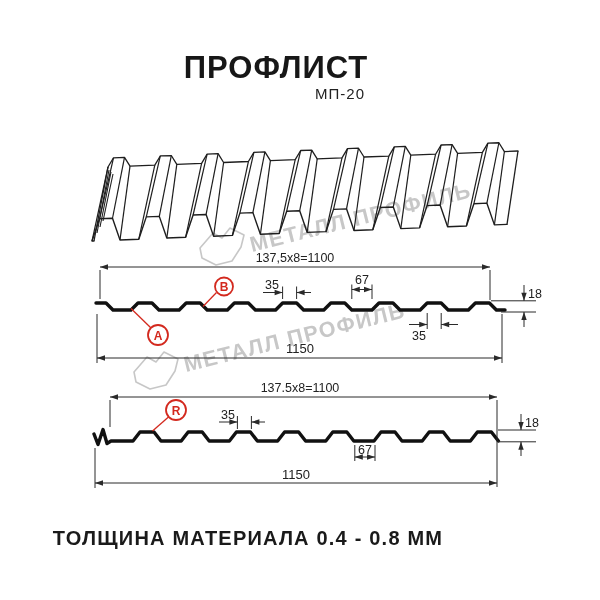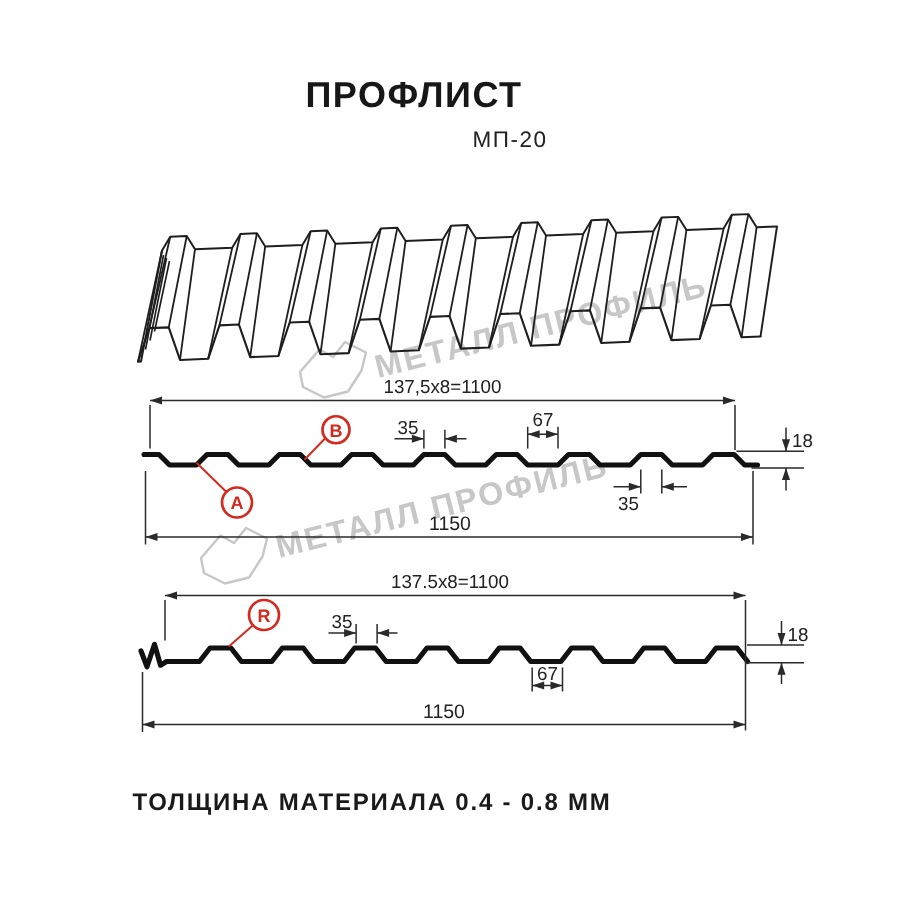--- a/index.html
+++ b/index.html
@@ -2,29 +2,29 @@
 <html><head>
 <meta charset="utf-8">
 <style>
   html,body{margin:0;padding:0;}
   body{
     width:600px;height:600px;background:#ffffff;position:relative;
     font-family:"Liberation Sans",sans-serif;overflow:hidden;
   }
   .page-title{
     position:absolute;left:0;top:50px;width:552px;text-align:center;
-    font-size:24px;font-weight:bold;letter-spacing:1px;color:#171717;
+    font-size:31px;font-weight:bold;letter-spacing:1px;color:#171717;
   }
   .page-subtitle{
     position:absolute;left:0;top:85px;width:600px;text-align:center;
     font-size:15px;font-weight:500;letter-spacing:1px;color:#222;padding-left:40px;
   }
   .footer-note{
     position:absolute;left:0;top:527px;width:496px;text-align:center;
-    font-size:16px;font-weight:bold;letter-spacing:1.2px;color:#1a1a1a;
+    font-size:20px;font-weight:bold;letter-spacing:1.2px;color:#1a1a1a;
   }
   svg text{font-family:"Liberation Sans",sans-serif;}
   .dim-text{fill:#222222;}
 </style>
 </head>
 <body>
 
 
 
 <div class="page-title">ПРОФЛИСТ</div>

